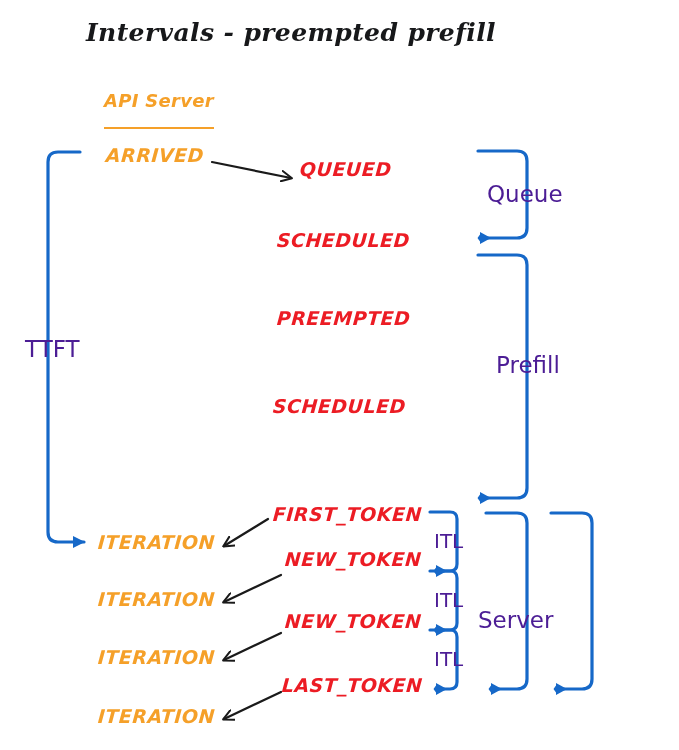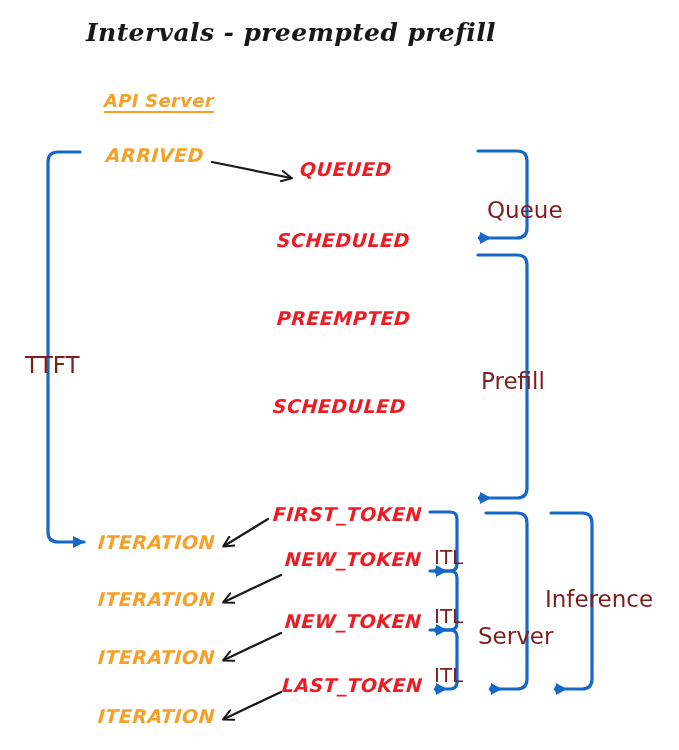--- a/index.html
+++ b/index.html
@@ -43,32 +43,31 @@
     color: #17181a;
     letter-spacing: 0.4px;
   }
   .hdr {
     font-family: "DejaVu Sans", sans-serif;
     font-style: italic;
     font-weight: 700;
     font-size: 18px;
     letter-spacing: 0.3px;
     border-bottom: 2.5px solid currentColor;
-    padding-bottom: 1px;
+    padding-bottom: 17px;
   }
   .orange { color: #F5A029; }
   .red    { color: #EC1C24; }
   .state  { font-size: 19px; }
   .bluelabel {
     font-family: "DejaVu Sans", sans-serif;
     font-weight: 400;
     font-size: 23px;
-    color: #7f1d1d;
+    color: #4c1d95;
     letter-spacing: 0px;
-    margin-top: 16px;
   }
   .bluelabel.small { font-size: 20px; text-align: center; }
 </style>
 </head>
 <body>
 
 <div id="canvas">
 
   <svg id="svg-layer" viewBox="0 0 679 750">
     <defs>
@@ -150,20 +149,19 @@
   <div class="lbl hand state red" style="left:277px; top:231px;">SCHEDULED</div>
   <div class="lbl hand state red" style="left:277px; top:309px;">PREEMPTED</div>
   <div class="lbl hand state red" style="left:273px; top:397px;">SCHEDULED</div>
   <div class="lbl hand state red" style="left:273px; top:505px;">FIRST_TOKEN</div>
   <div class="lbl hand state red" style="left:285px; top:550px;">NEW_TOKEN</div>
   <div class="lbl hand state red" style="left:285px; top:612px;">NEW_TOKEN</div>
   <div class="lbl hand state red" style="left:282px; top:676px;">LAST_TOKEN</div>
 
   <div class="lbl bluelabel" style="left:25px; top:338px;">TTFT</div>
   <div class="lbl bluelabel" style="left:487px; top:183px;">Queue</div>
-  <div class="lbl bluelabel" style="left:481px; top:354px;">Prefill</div>
+  <div class="lbl bluelabel" style="left:496px; top:354px;">Prefill</div>
   <div class="lbl bluelabel small" style="left:434px; top:531px;">ITL</div>
   <div class="lbl bluelabel small" style="left:434px; top:590px;">ITL</div>
   <div class="lbl bluelabel small" style="left:434px; top:649px;">ITL</div>
   <div class="lbl bluelabel" style="left:478px; top:609px;">Server</div>
-  <div class="lbl bluelabel" style="left:545px; top:572px;">Inference</div>
 
 </div>
 
 </body></html>

